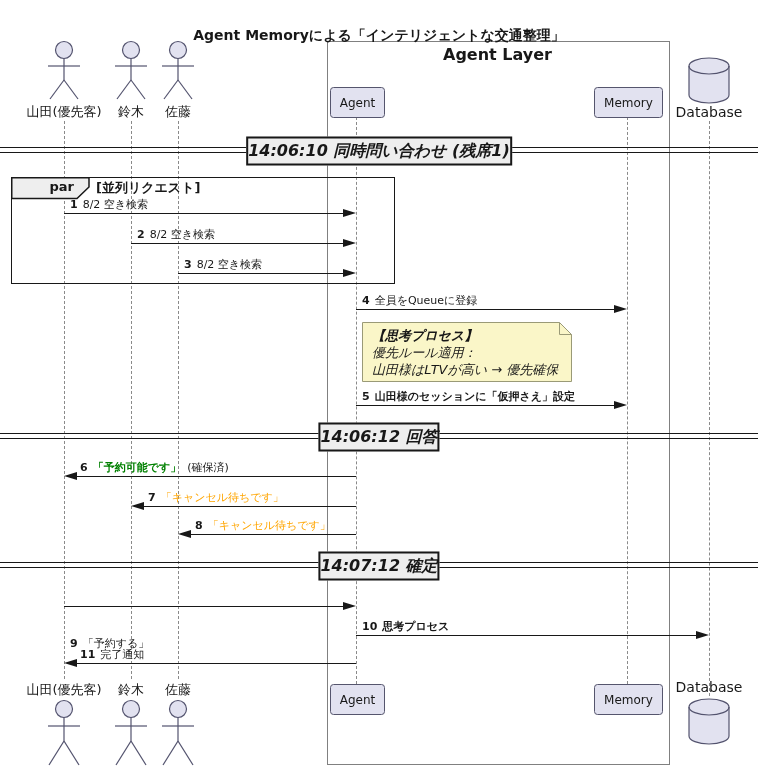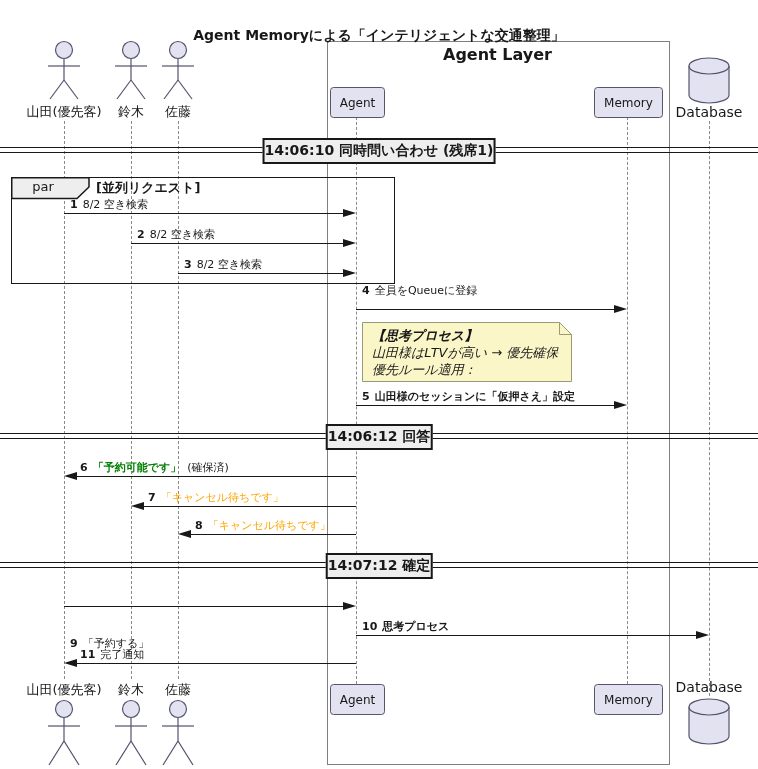--- a/index.html
+++ b/index.html
@@ -9,23 +9,23 @@
   }
   .title{position:absolute;left:0;width:100%;text-align:center;font-weight:bold;font-size:14px;}
   .frame{position:absolute;border:1px solid var(--frame_border);}
   .frame-label{position:absolute;font-weight:bold;font-size:16px;text-align:center;}
   .lifeline{position:absolute;width:0;border-left:1px dashed var(--lifeline_color);}
   .pbox{position:absolute;background:var(--participant_fill);border:1px solid var(--participant_border);
         border-radius:3.5px;font-size:12px;display:flex;align-items:center;justify-content:center;}
   .alabel{position:absolute;font-size:13px;text-align:center;white-space:nowrap;}
   .divline{position:absolute;left:0;width:758px;height:1.3px;background:var(--line_color);}
   .divbox{position:absolute;transform:translate(-50%,-50%);background:var(--divider_fill);
-          border:2px solid var(--line_color);font-weight:bold;font-size:14px;padding:2px 0;white-space:nowrap;}
+          border:2px solid var(--line_color);font-weight:bold;font-size:16px;padding:2px 0;white-space:nowrap;font-style:italic;}
   .parbox{position:absolute;border:1.5px solid var(--line_color);}
-  .parkw{position:absolute;font-weight:normal;font-size:13px;text-align:center;}
+  .parkw{position:absolute;font-weight:bold;font-size:13px;text-align:right;}
   .parcond{position:absolute;font-weight:bold;font-size:13px;white-space:nowrap;}
   .mlabel{position:absolute;font-size:11px;white-space:nowrap;}
   .num{font-weight:bold;margin-right:5px;}
   .bold{font-weight:bold;}
   .green{color:var(--green);font-weight:bold;}
   .orange{color:var(--orange);}
   .suffix{margin-left:6px;}
   .mline{position:absolute;height:1.4px;background:var(--line_color);}
   .ah{position:absolute;width:0;height:0;border-top:4.5px solid transparent;border-bottom:4.5px solid transparent;}
   .ah-r{border-left:13px solid var(--line_color);}
@@ -117,34 +117,34 @@
     <div class="ah ah-r" style="left:343px;top:239px;"></div>
   </div>
 
   <div>
     <div class="mlabel" style="left:184px;top:257px;"><span class="num">3</span><span>8/2 空き検索</span></div>
     <div class="mline" style="left:178px;top:273px;width:166px;"></div>
     <div class="ah ah-r" style="left:343px;top:269px;"></div>
   </div>
 
   <div>
-    <div class="mlabel" style="left:362px;top:283px;text-align:right;"><span class="num">4</span><span>全員をQueueに登録</span></div>
+    <div class="mlabel" style="left:362px;top:293px;text-align:right;"><span class="num">4</span><span>全員をQueueに登録</span></div>
     <div class="mline" style="left:356px;top:309px;width:259px;"></div>
     <div class="ah ah-r" style="left:614px;top:305px;"></div>
   </div>
 
   <div>
     <svg style="position:absolute;left:362px;top:322px;" width="210" height="60">
       <path d="M0.5,0.5 H197.5 L209.5,12.5 V59.5 H0.5 Z" fill="var(--note_fill)" stroke="var(--note_border)" stroke-width="1"></path>
       <path d="M197.5,0.5 V12.5 H209.5" fill="none" stroke="var(--note_border)" stroke-width="1"></path>
     </svg>
     <div class="note-text" style="left:372px;top:327px;font-style:italic;">
       <div class="bold">【思考プロセス】</div>
+      <div>優先ルール適用：</div>
       <div>山田様はLTVが高い → 優先確保</div>
-      <div>優先ルール適用：</div>
     </div>
   </div>
 
   <div>
     <div class="mlabel" style="left:362px;top:389px;"><span class="num">5</span><span class="bold">山田様のセッションに「仮押さえ」設定</span></div>
     <div class="mline" style="left:356px;top:405px;width:259px;"></div>
     <div class="ah ah-r" style="left:614px;top:401px;"></div>
   </div>
 
   <div>

